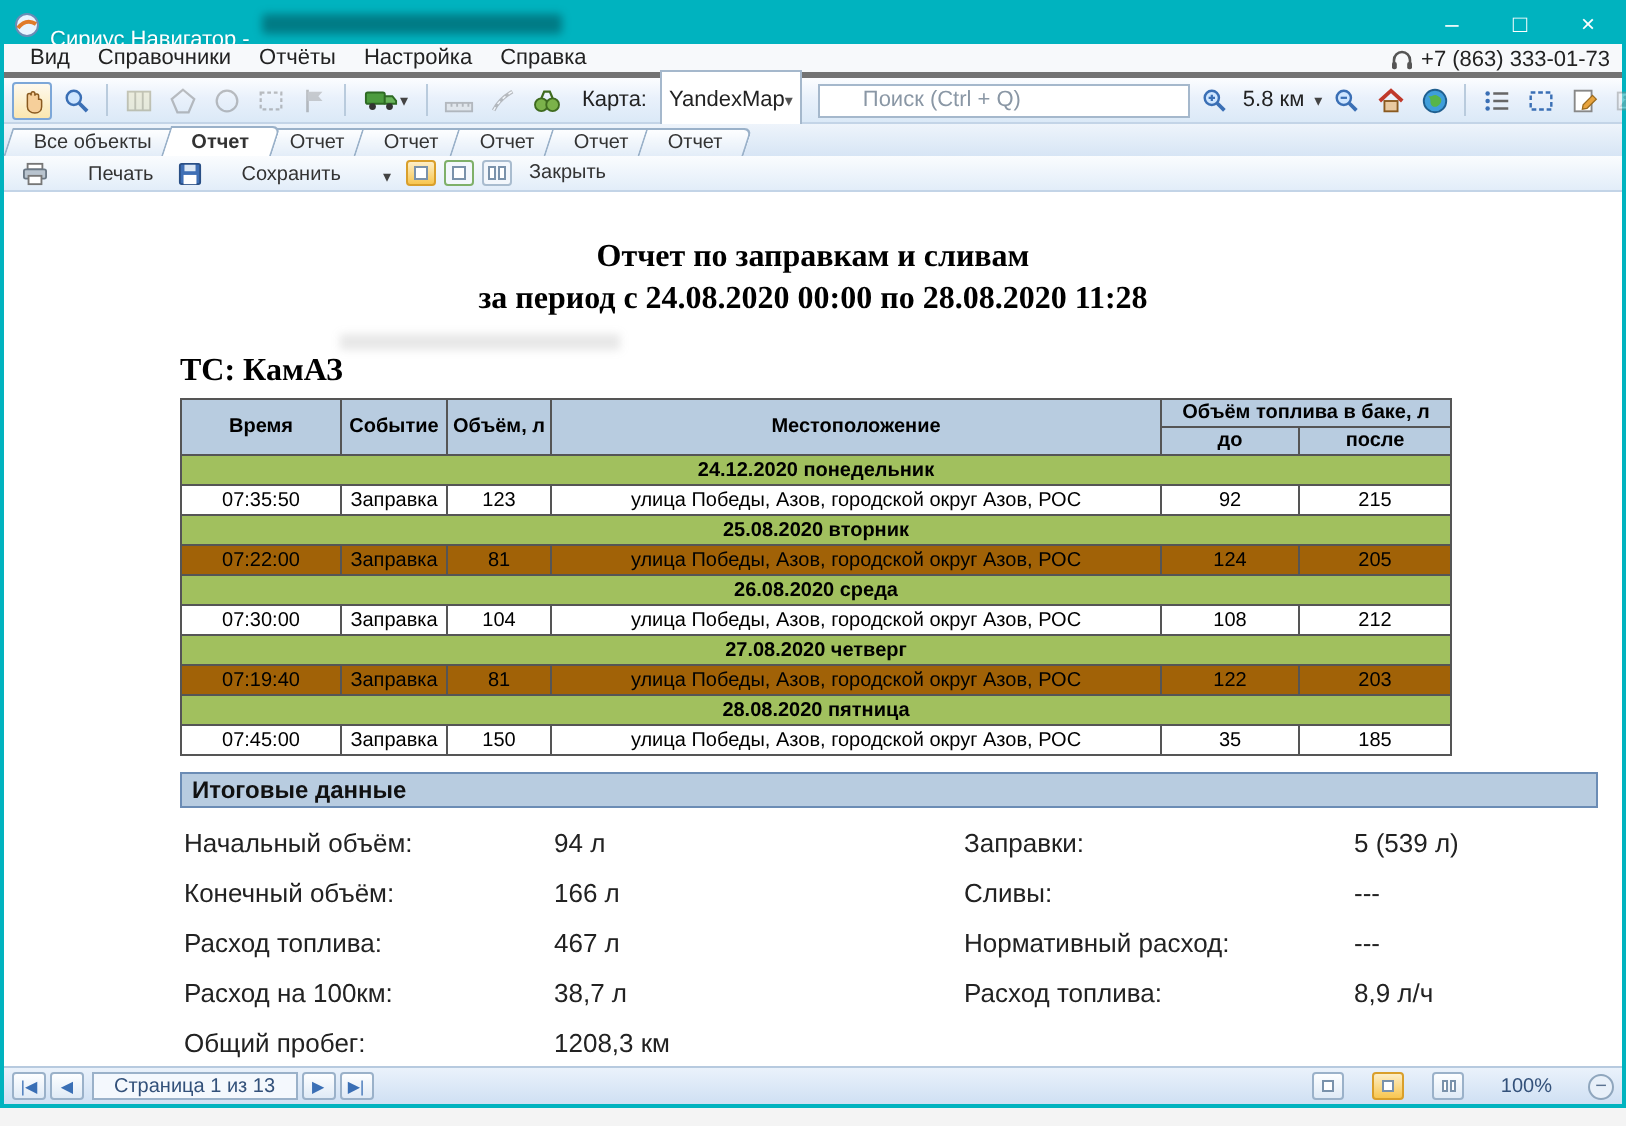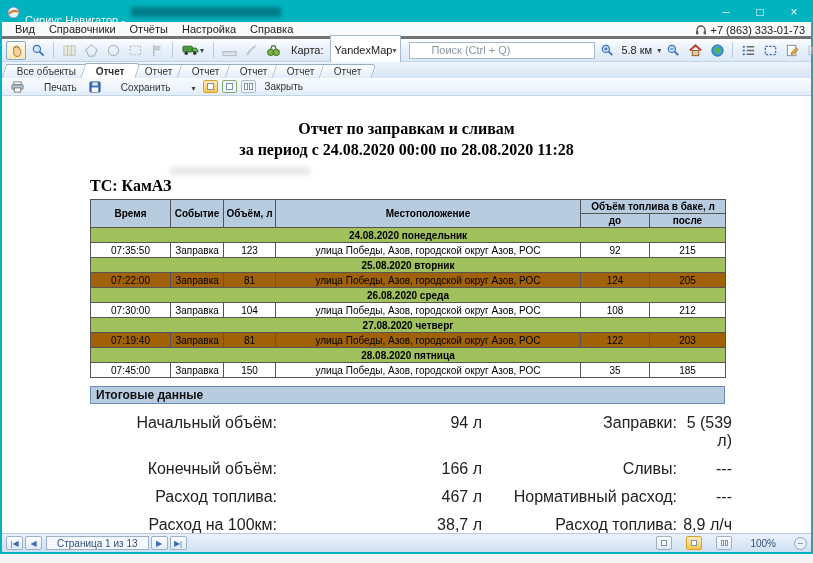--- a/index.html
+++ b/index.html
@@ -55,22 +55,22 @@
   .vehicle-line { margin:18px 0 4px 88px; font-family:"Liberation Serif",serif; font-weight:bold; font-size:16px; position:relative; }
   .redacted-light { position:absolute; left:80px; top:-10px; width:140px; height:8px; background:rgba(120,120,120,.18); filter:blur(2px); }
 
   table.report { border-collapse:collapse; margin-left:88px; width:635px; table-layout:fixed; }
   table.report th, table.report td { border:1px solid #555; font-size:10px; padding:1px 2px; text-align:center; overflow:hidden; white-space:nowrap; }
   table.report thead th { background:#b8cce0; font-weight:bold; height:14px; }
   tr.group-row td { background:#a1c05e; font-weight:bold; height:15px; }
   tr.data-row td { background:#fff; height:15px; }
   tr.data-row.alt td { background:#a16207; }
 
-  .summary-bar { margin:8px 0 0 88px; width:635px; height:18px; background:#b8cce0; border:1px solid #6b8cb5; display:flex; align-items:center; padding:0 5px; font-size:12px; font-weight:bold; color:#111; }
-  .summary-grid { margin:10px 0 0 90px; width:640px; display:grid; grid-template-columns:185px 205px 195px 1fr; row-gap:10px; font-size:16px; color:#222;text-align:right; }
+  .summary-bar { margin:8px 0 0 88px; width:709px; height:18px; background:#b8cce0; border:1px solid #6b8cb5; display:flex; align-items:center; padding:0 5px; font-size:12px; font-weight:bold; color:#111; }
+  .summary-grid { margin:10px 0 0 90px; width:640px; display:grid; grid-template-columns:185px 205px 195px 1fr; row-gap:10px; font-size:13px; color:#222; }
   .summary-label { }
   .summary-value { }
 
   
   .statusbar { height:19px; background:linear-gradient(#eaf2fb,#cfe0f3); border-top:1px solid #b7cadf; display:flex; align-items:center; padding:0 4px; flex:0 0 auto; font-size:10px; color:#33517a; }
   .nav-btn { width:17px; height:14px; border:1px solid #9ab1c9; border-radius:2px; background:linear-gradient(#fdfeff,#dfeaf6); display:flex; align-items:center; justify-content:center; color:#3a6fb5; font-size:8px; margin-right:2px; cursor:default; }
   .page-box { height:14px; border:1px solid #9ab1c9; background:#f4f8fd; display:flex; align-items:center; padding:0 10px; margin:0 2px; }
   .zoom-area { margin-left:auto; display:flex; align-items:center; gap:14px; }
   .zoom-btn { width:16px; height:14px; border:1px solid #9ab1c9; border-radius:2px; background:linear-gradient(#fdfeff,#dfeaf6); display:flex; align-items:center; justify-content:center; }
   .zoom-btn.orange { background:linear-gradient(#fdeec7,#f8c64f); border-color:#d99f2b; }
@@ -340,21 +340,21 @@
           <th rowspan="2">Местоположение</th>
           <th colspan="2">Объём топлива в баке, л</th>
         </tr>
         <tr>
           <th>до</th>
           <th>после</th>
         </tr>
       </thead>
       <tbody>
           <tr class="group-row">
-            <td colspan="6">24.08.2020 понедельник</td>
+            <td colspan="6">24.12.2020 понедельник</td>
           </tr>
           <tr class="data-row">
             <td>07:35:50</td>
             <td>Заправка</td>
             <td>123</td>
             <td>улица Победы, Азов, городской округ Азов, РОС</td>
             <td>92</td>
             <td>215</td>
           </tr>
           <tr class="group-row">

